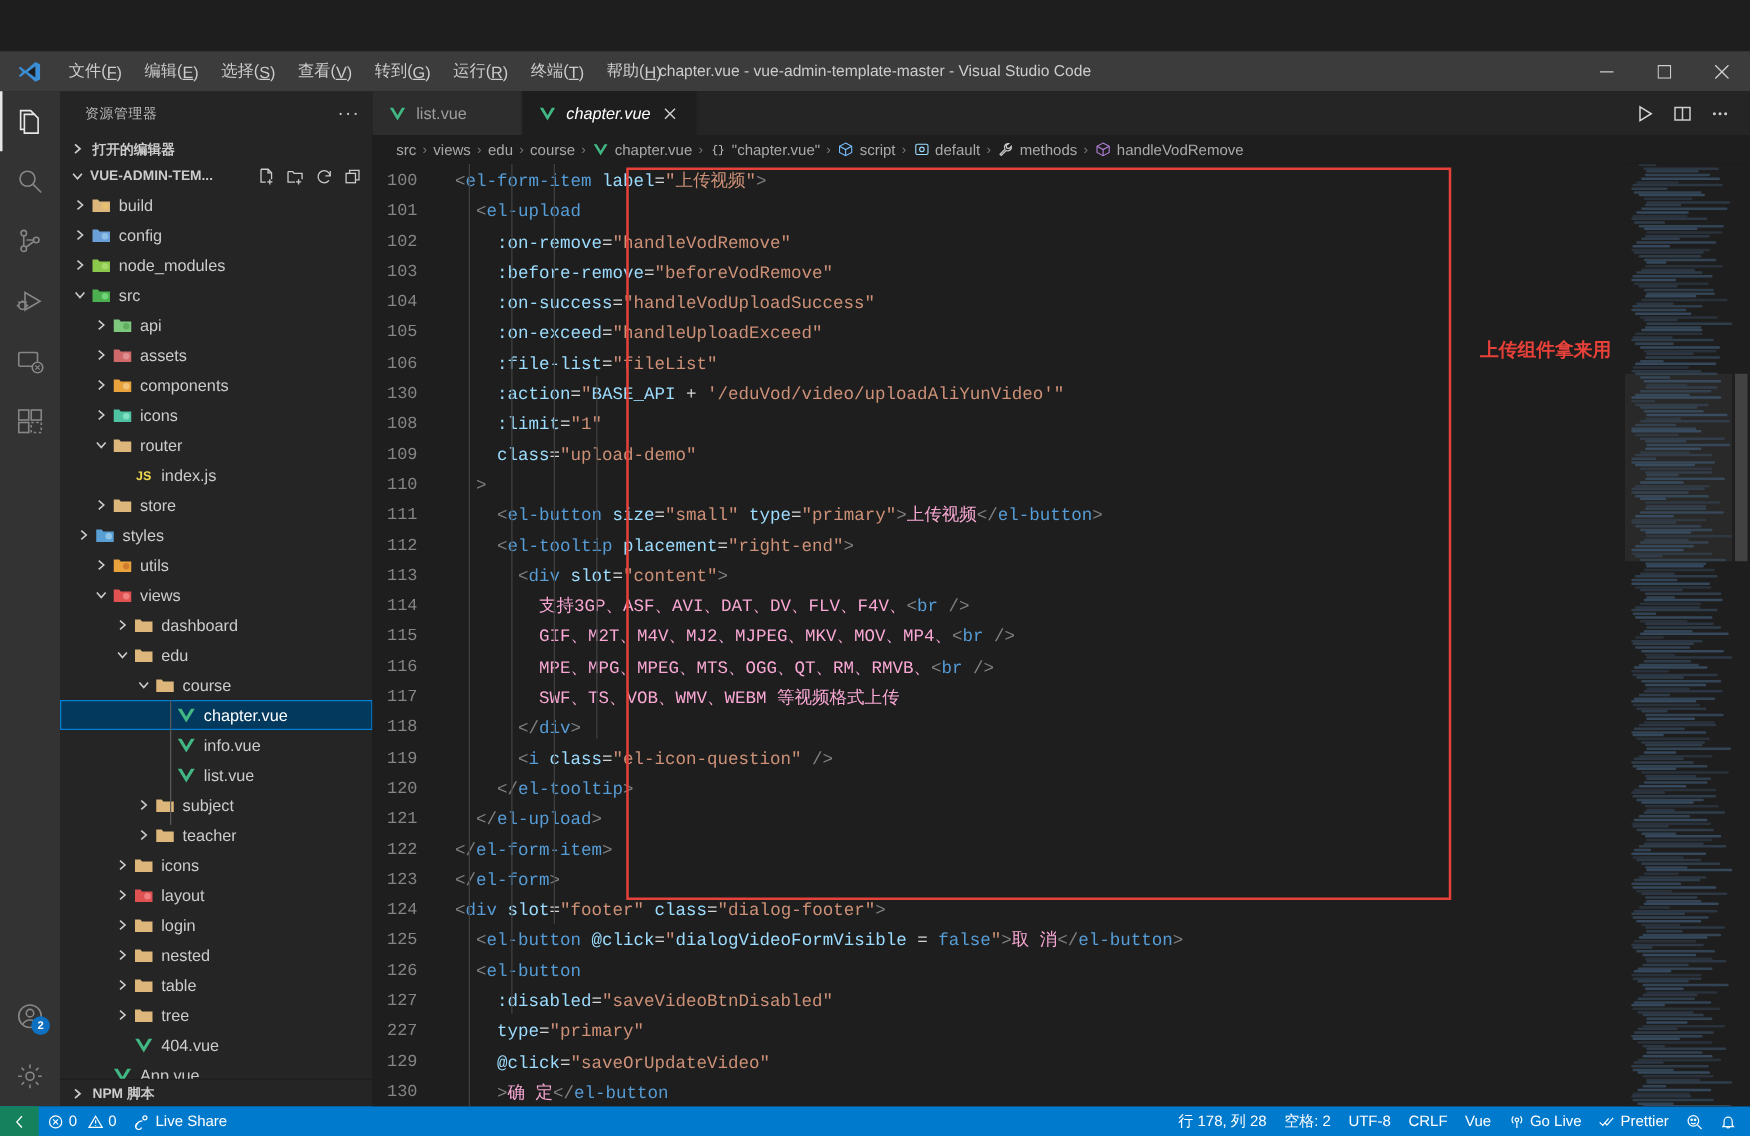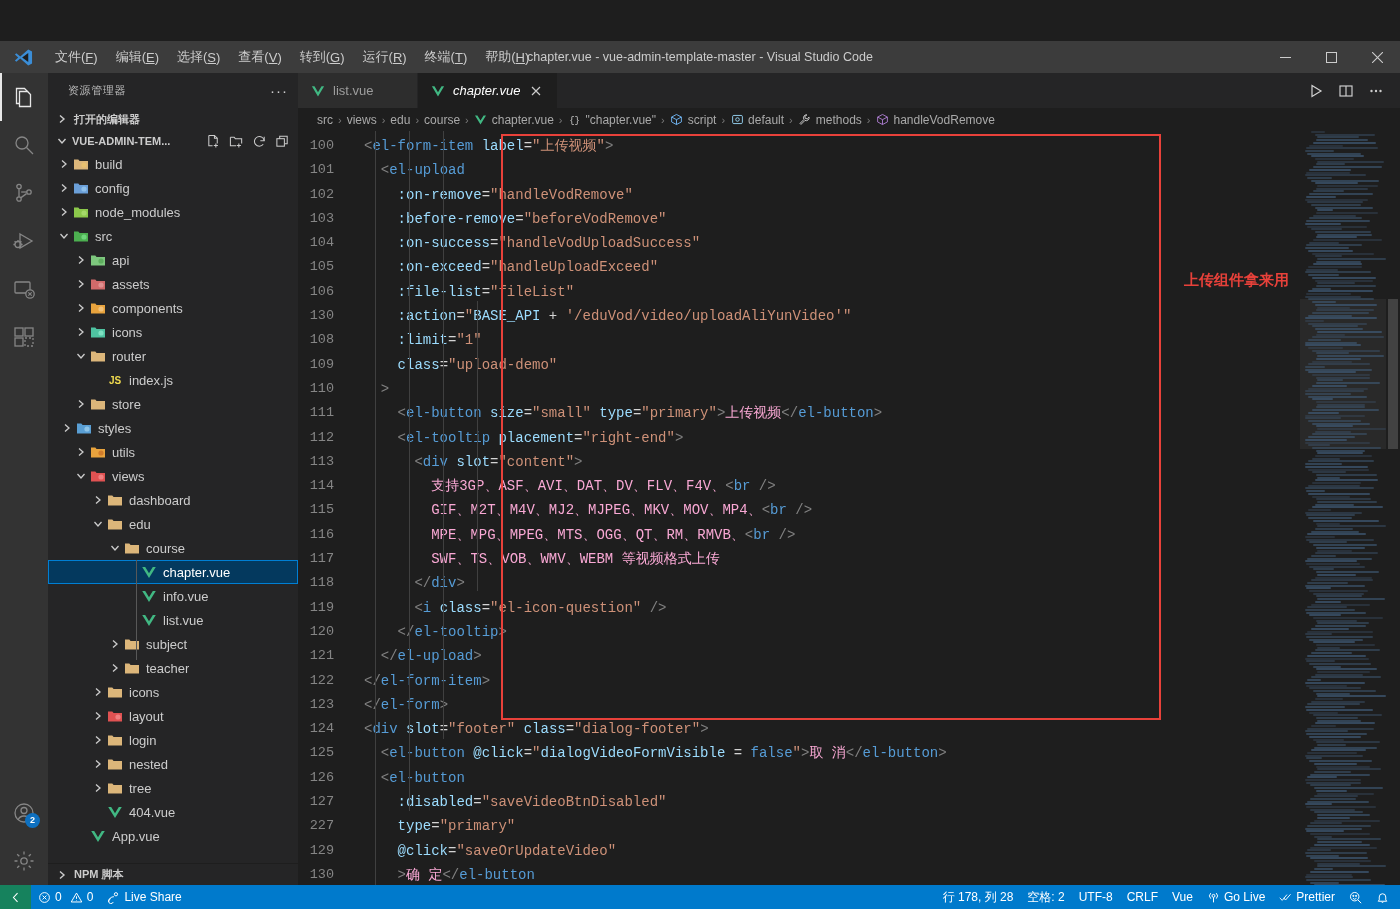--- a/index.html
+++ b/index.html
@@ -669,20 +669,33 @@
               <svg viewBox="0 0 10 10" fill="none" stroke="currentColor" stroke-width="1.3">
                 <path d="M3 1.5 L7 5 L3 8.5"></path>
               </svg>
             </span>
             <span class="ficon">
               <svg viewBox="0 0 16 16">
                 <path d="M1 3.5 h4.3 l1.3 1.6 h8.4 v8.4 H1 Z" fill="#dcb67a"></path>
               </svg>
             </span>
             <span class="tlabel">nested</span>
+          </div>
+          <div class="trow" style="padding-left: 42px;">
+            <span class="twisty">
+              <svg viewBox="0 0 10 10" fill="none" stroke="currentColor" stroke-width="1.3">
+                <path d="M3 1.5 L7 5 L3 8.5"></path>
+              </svg>
+            </span>
+            <span class="ficon">
+              <svg viewBox="0 0 16 16">
+                <path d="M1 3.5 h4.3 l1.3 1.6 h8.4 v8.4 H1 Z" fill="#dcb67a"></path>
+              </svg>
+            </span>
+            <span class="tlabel">table</span>
           </div>
           <div class="trow" style="padding-left: 42px;">
             <span class="twisty">
               <svg viewBox="0 0 10 10" fill="none" stroke="currentColor" stroke-width="1.3">
                 <path d="M3 1.5 L7 5 L3 8.5"></path>
               </svg>
             </span>
             <span class="ficon">
               <svg viewBox="0 0 16 16">
                 <path d="M1 3.5 h4.3 l1.3 1.6 h8.4 v8.4 H1 Z" fill="#dcb67a"></path>

